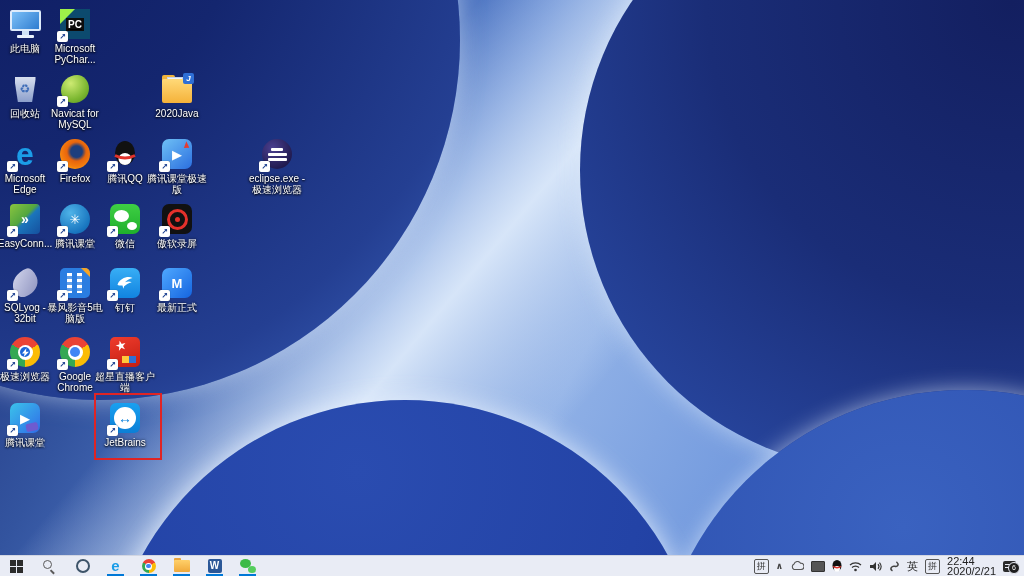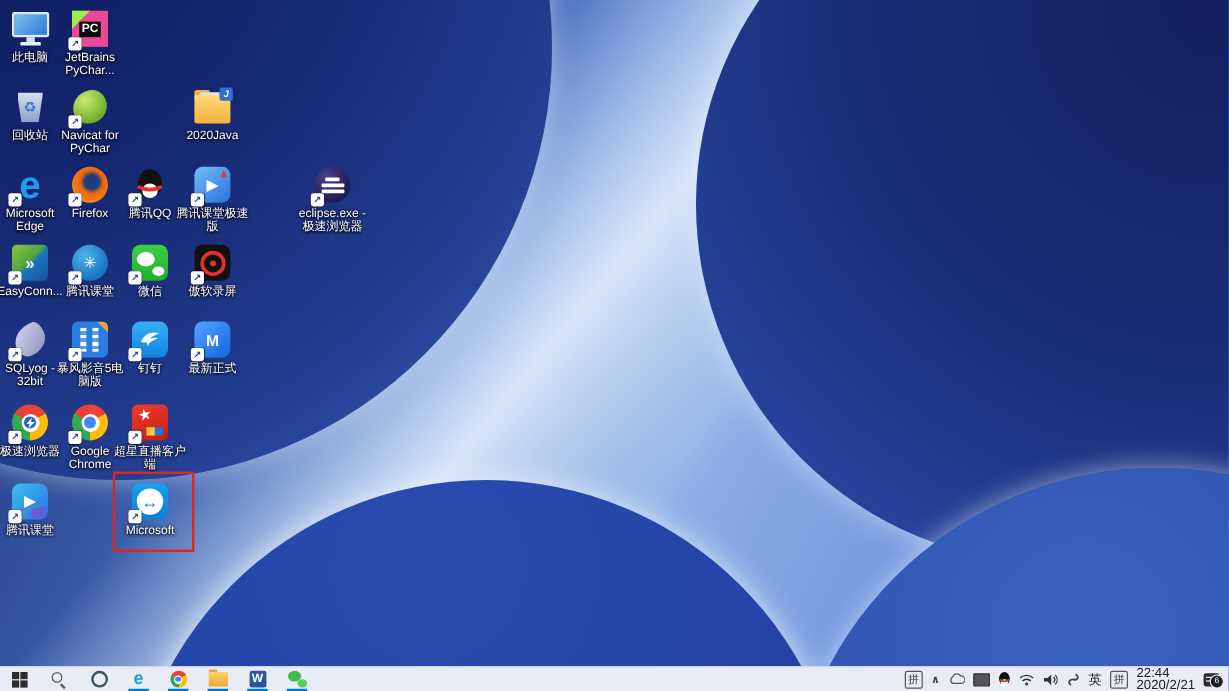--- a/index.html
+++ b/index.html
@@ -33,21 +33,21 @@
       color:#1b3f8f;font-size:8px;line-height:11px;text-align:center;font-weight:bold;box-shadow:0 0 1px rgba(0,0,0,.6);}
   .hibox{position:absolute;left:94px;top:393px;width:64px;height:63px;border:2px solid #e02424;}
   
   .pcwrap{display:flex;flex-direction:column;align-items:center;}
   .pc-scr{width:27px;height:17px;border:2px solid #ddebfb;border-radius:2px;background:linear-gradient(135deg,#7cc0f7,#2f7cd0);}
   .pc-neck{width:7px;height:4px;background:#cfe2f7;}
   .pc-base{width:17px;height:3px;background:#e8f1fc;border-radius:1px;}
   .bin{width:21px;height:26px;background:linear-gradient(180deg,rgba(240,246,255,.9),rgba(180,200,235,.75));
        clip-path:polygon(0 4%,100% 4%,100% 14%,84% 100%,16% 100%,0 14%);display:flex;align-items:center;justify-content:center;
        color:#3f6db8;font-size:12px;}
-  .py{width:30px;height:30px;background:#ec4899;position:relative;display:flex;align-items:center;justify-content:center;text-decoration:underline;}
+  .py{width:30px;height:30px;background:#0c4a6e;position:relative;display:flex;align-items:center;justify-content:center;text-decoration:underline;}
   .py i{position:absolute;left:0;top:0;width:0;height:0;border-top:15px solid #9ef049;border-right:15px solid transparent;}
   .py i:after{content:"";}
   .py b{color:#fff;font-size:10px;font-weight:bold;z-index:1;background:#0d0d0d;padding:1px 2px;}
   .nv{width:28px;height:28px;background:radial-gradient(circle at 35% 30%,#cdea72,#7db832 60%,#4f8f1d);
       border-radius:58% 42% 55% 45%/55% 48% 52% 45%;}
   .fold{position:relative;width:30px;height:24px;margin-top:4px;}
   .ftab{position:absolute;left:0;top:-4px;width:13px;height:6px;background:#f0b33c;border-radius:2px 2px 0 0;}
   .fbody{position:absolute;inset:0;background:linear-gradient(180deg,#ffd978,#f5b23a);border-radius:2px;}
   .fpage{position:absolute;left:5px;top:-2px;width:14px;height:10px;background:#eef3fa;border:1px solid #c8d4e6;}
   .fbadge{position:absolute;right:-2px;top:-6px;width:11px;height:11px;background:#2f6fd6;border-radius:2px;color:#fff;
@@ -161,34 +161,34 @@
       <div class="lbl">此电脑</div>
     </div>
     <div class="dicon" style="left: 45px; top: 8px;">
       <div class="tile">
         <span class="py">
           <i></i>
           <b>PC</b>
         </span>
         <span class="sc">↗</span>
       </div>
-      <div class="lbl">JetBrains PyChar...</div>
+      <div class="lbl">Microsoft PyChar...</div>
     </div>
     <div class="dicon" style="left: -5px; top: 73px;">
       <div class="tile">
         <span class="bin">♻</span>
       </div>
       <div class="lbl">回收站</div>
     </div>
     <div class="dicon" style="left: 45px; top: 73px;">
       <div class="tile">
         <span class="nv"></span>
         <span class="sc">↗</span>
       </div>
-      <div class="lbl">Navicat for PyChar</div>
+      <div class="lbl">Navicat for MySQL</div>
     </div>
     <div class="dicon" style="left: 147px; top: 73px;">
       <div class="tile">
         <span class="fold">
           <i class="ftab"></i>
           <i class="fpage"></i>
           <i class="fbody"></i>
           <i class="fbadge">J</i>
         </span>
       </div>
@@ -359,21 +359,21 @@
       </div>
       <div class="lbl">腾讯课堂</div>
     </div>
     <div class="dicon" style="left: 95px; top: 402px;">
       <div class="tile">
         <span class="bluetile tv">
           <i class="tvc">↔</i>
         </span>
         <span class="sc">↗</span>
       </div>
-      <div class="lbl">Microsoft</div>
+      <div class="lbl">JetBrains</div>
     </div>
   </div>
 <div class="hibox" style="border-color: rgb(224, 36, 36);"></div>
 
 <div class="taskbar">
   <div class="tslot">
     <span class="win">
         <i></i>
         <i></i>
         <i></i>

